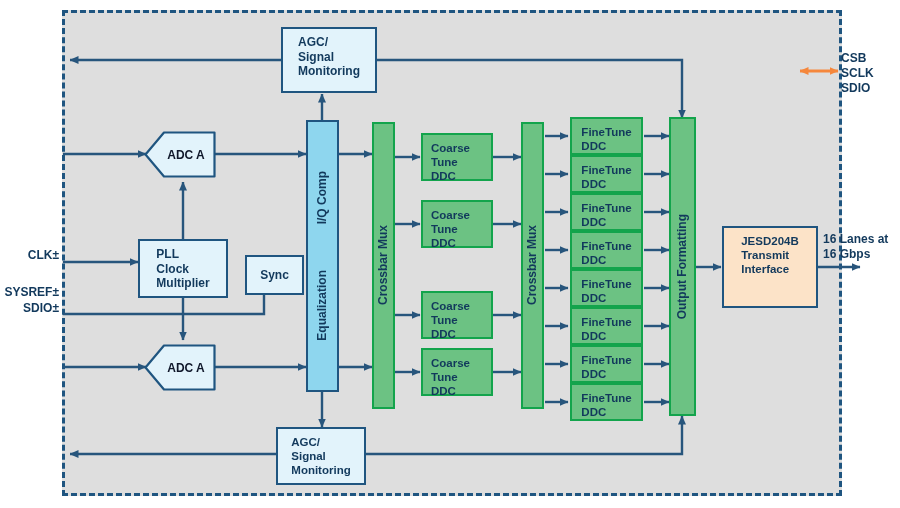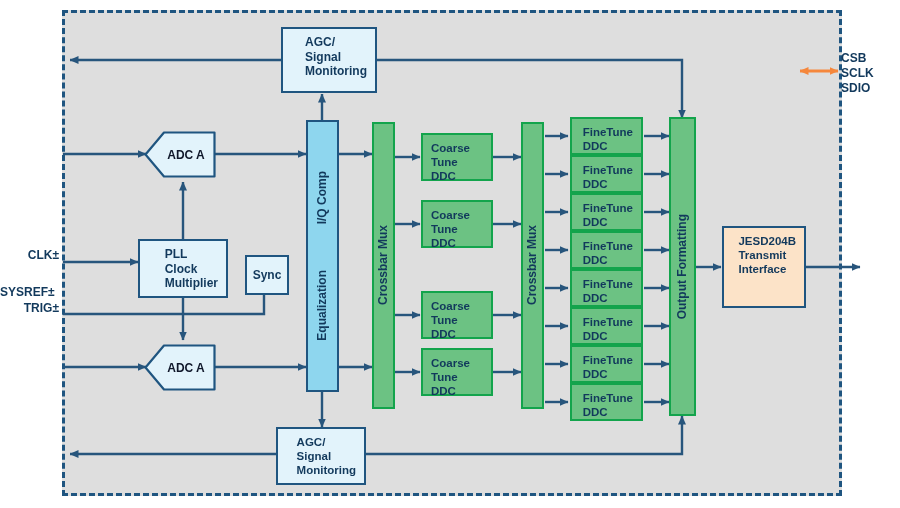--- a/index.html
+++ b/index.html
@@ -10,21 +10,21 @@
   .chip-bound{position:absolute;left:62px;top:10px;width:780px;height:486px;
     background:#dedede;border:3px dashed #1f5580;box-sizing:border-box;}
 
   
   .blk{position:absolute;box-sizing:border-box;display:flex;align-items:center;
        justify-content:center;color:#12395c;font-weight:bold;line-height:1.22;}
   .blk-blue{background:#e2f3fb;border:2px solid #1f5580;}
   .blk-cyan{background:#8ed6ee;border:2px solid #1f5580;}
   .blk-green{background:#6cc283;border:2px solid #13a44c;}
   .blk-peach{background:#fce3c8;border:2px solid #1f5580;}
-  .blk.tl{justify-content:flex-end;align-items:flex-start;}
+  .blk.tl{justify-content:center;align-items:flex-start;}
   .pad{padding:6px 8px;}
 
   .vtext{writing-mode:vertical-rl;transform:rotate(180deg);white-space:nowrap;}
 
   
   .adc{position:absolute;box-sizing:border-box;}
   .adc svg{display:block;}
   .adc .lbl{position:absolute;left:0;top:0;width:100%;height:100%;
     display:flex;align-items:center;justify-content:center;
     color:#0f172a;font-weight:bold;font-size:12px;padding-left:12px;box-sizing:border-box;}
@@ -117,26 +117,28 @@
 
       <path d="M806,267 H860" marker-end="url(#ah)"></path>
     </g>
 
     <g stroke="#f5873c" stroke-width="2.8" fill="none">
       <path d="M800,71 H838" marker-end="url(#ahO)" marker-start="url(#ahOs)"></path>
     </g>
   </svg>
 
   <div class="txt" style="left:4px;top:248px;font-size:12px;text-align:right;width:55px;">CLK±</div>
-  <div class="txt" style="left:0px;top:285px;font-size:12px;width:59px;">SYSREF±</div>
-  <div class="txt" style="left:4px;top:301px;font-size:12px;text-align:right;width:55px;">TRIG±</div>
+  <div class="txt" style="left:0px;top:285px;font-size:12px;text-align:right;width:59px;">SYSREF±</div>
+  <div class="txt" style="left:4px;top:301px;font-size:12px;text-align:right;width:55px;">SDIO±</div>
 
   <div class="txt" style="left: 841px; top: 51px; font-size: 12px; white-space: pre-line;">CSB
 SCLK
 SDIO</div>
+  <div class="txt" style="left: 823px; top: 232px; font-size: 12px; white-space: pre-line;">16 Lanes at
+16 Gbps</div>
 
   <div class="blk blk-blue tl pad" style="left:281px;top:27px;width:96px;height:66px;font-size:12px;">
     <span style="white-space: pre-line;">AGC/
 Signal
 Monitoring</span>
   </div>
 
   <div class="blk blk-blue tl pad" style="left:276px;top:427px;width:90px;height:58px;font-size:11.5px;">
     <span style="white-space: pre-line;">AGC/
 Signal
@@ -156,21 +158,21 @@
     </svg>
     <div class="lbl">ADC A</div>
   </div>
 
   <div class="blk blk-blue tl pad" style="left:138px;top:239px;width:90px;height:59px;font-size:12px;">
     <span style="white-space: pre-line;">PLL
 Clock
 Multiplier</span>
   </div>
 
-  <div class="blk blk-blue" style="left:245px;top:255px;width:44px;height:40px;font-size:12px;">
+  <div class="blk blk-blue" style="left:245px;top:255px;width:59px;height:40px;font-size:12px;">
     <span>Sync</span>
   </div>
 
   <div class="blk blk-cyan" style="left:306px;top:120px;width:33px;height:272px;flex-direction:column;gap:46px;">
     <span class="vtext" style="font-size:12px;">I/Q Comp</span>
     <span class="vtext" style="font-size:12px;">Equalization</span>
   </div>
 
   <div class="blk blk-green" style="left:372px;top:122px;width:23px;height:287px;">
     <span class="vtext" style="font-size:12px;">Crossbar Mux</span>
@@ -228,19 +230,19 @@
   <div class="blk blk-green tl pad" style="left:570px;top:383px;width:73px;height:38px;font-size:11.5px;">
     <span style="white-space: pre-line;">FineTune
 DDC</span>
   </div>
 
   <div class="blk blk-green" style="left:669px;top:117px;width:27px;height:299px;">
     <span class="vtext" style="font-size:12px;">Output Formatting</span>
   </div>
 
 
-  <div class="blk blk-peach tl pad" style="left:722px;top:226px;width:84px;height:82px;font-size:11.5px;">
+  <div class="blk blk-peach tl pad" style="left:722px;top:226px;width:96px;height:82px;font-size:11.5px;">
     <span style="white-space: pre-line;">JESD204B
 Transmit
 Interface</span>
   </div>
 
 </div>
 
 </body></html>

